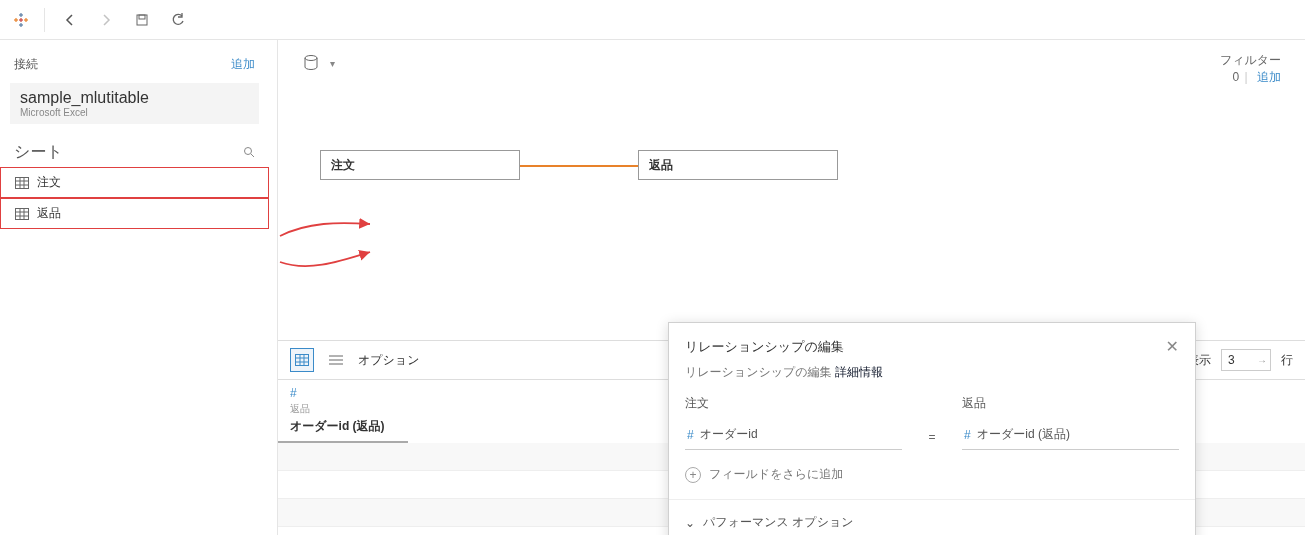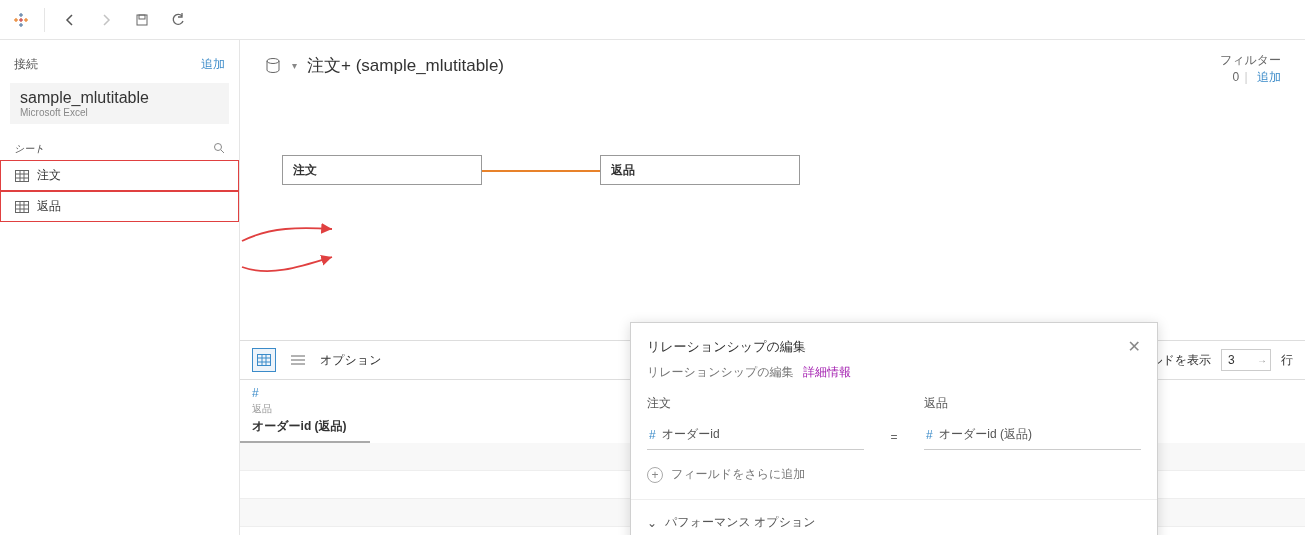--- a/index.html
+++ b/index.html
@@ -2,27 +2,27 @@
 <html><head>
 <meta charset="utf-8">
 <style>
 * { box-sizing: border-box; margin: 0; padding: 0; font-family: Arial, "Hiragino Sans", "Yu Gothic", sans-serif; }
 body { width: 1305px; height: 535px; background: #fff; font-size: 12px; color: #333; position: relative; overflow: hidden; }
 .toolbar { height: 40px; border-bottom: 1px solid #e5e5e5; display: flex; align-items: center; padding: 0 12px; gap: 14px; }
 .logo { width: 18px; height: 18px; display: flex; align-items: center; justify-content: center; }
 .tb-btn { width: 22px; height: 22px; display: flex; align-items: center; justify-content: center; color: #666; cursor: pointer; }
 .tb-sep { width: 1px; height: 24px; background: #e5e5e5; }
 .main { display: flex; height: calc(100% - 40px); }
-.sidebar { width: 240px; border-right: 1px solid #e5e5e5; padding: 10px 0 0 0; }
+.sidebar { width: 278px; border-right: 1px solid #e5e5e5; padding: 10px 8px 0 0; }
 .side-section { padding: 6px 14px; display: flex; justify-content: space-between; align-items: center; font-size: 12px; color: #555; }
 .side-link { color: #3b8bc9; cursor: pointer; font-size: 12px; }
 .conn-item { background: #f4f4f4; margin: 4px 10px; padding: 6px 10px; }
 .conn-name { font-size: 16px; color: #333; }
 .conn-sub { font-size: 10px; color: #888; }
-.sheet-hdr { display: flex; justify-content: space-between; align-items: center; padding: 14px 14px 4px; font-size: 10px; color: #555; font-style: italic; }
+.sheet-hdr { display: flex; justify-content: space-between; align-items: center; padding: 14px 14px 4px; font-size: 16px; color: #555; }
 .search-icon { color: #999; cursor: pointer; }
 .sheet-item { display: flex; align-items: center; gap: 8px; padding: 6px 14px; font-size: 12px; cursor: pointer; }
 .sheet-item.hl { border: 1.5px solid #e04040; }
 .table-icon { width: 14px; height: 12px; display: inline-block; }
 .union-item { display: flex; align-items: center; gap: 8px; padding: 10px 14px; margin-top: 14px; font-size: 12px; cursor: pointer; }
 .content { flex: 1; position: relative; }
 .ds-header { display: flex; align-items: center; gap: 10px; padding: 14px 0 0 24px; }
 .ds-icon { width: 18px; height: 18px; }
 .ds-title { font-size: 17px; color: #333; }
 .filter-box { position: absolute; top: 12px; right: 24px; text-align: right; font-size: 12px; color: #666; }
@@ -48,21 +48,21 @@
 .gt-src { color: #999; font-size: 10px; margin-top: 2px; }
 .gt-name { font-size: 12px; font-weight: bold; margin-top: 2px; }
 .gt-rows { }
 .gt-row { height: 28px; border-bottom: 1px solid #eee; background: #f8f8f8; }
 .gt-row:nth-child(even) { background: #fff; }
 .dialog { position: absolute; left: 390px; top: 282px; width: 528px; background: #fff; border: 1px solid #d0d0d0; box-shadow: 0 2px 12px rgba(0,0,0,0.15); z-index: 10; }
 .dlg-head { display: flex; justify-content: space-between; align-items: center; padding: 14px 16px 4px; }
 .dlg-title { font-size: 13px; color: #333; }
 .dlg-close { color: #888; cursor: pointer; font-size: 16px; }
 .dlg-sub { padding: 4px 16px 14px; font-size: 12px; color: #777; }
-.dlg-sub a { color: #a21caf; margin-left: 6px; cursor: pointer; }
+.dlg-sub a { color: #0f172a; cursor: pointer; }
 .dlg-cols { display: flex; padding: 0 16px; gap: 20px; }
 .dlg-col { flex: 1; }
 .dlg-col-label { font-size: 12px; color: #555; margin-bottom: 8px; }
 .dlg-field { border-bottom: 1px solid #ccc; padding: 6px 2px; display: flex; align-items: center; gap: 6px; font-size: 12px; color: #555; cursor: pointer; }
 .dlg-eq { width: 20px; text-align: center; align-self: flex-end; padding-bottom: 6px; color: #666; }
 .dlg-add { padding: 16px; font-size: 12px; color: #777; display: flex; align-items: center; gap: 8px; cursor: pointer; }
 .dlg-perf { border-top: 1px solid #eee; padding: 14px 16px; font-size: 12px; color: #555; display: flex; align-items: center; gap: 8px; cursor: pointer; }
 .hash-icon { color: #3b8bc9; font-size: 12px; }
 .plus-circle { width: 16px; height: 16px; border: 1px solid #aaa; border-radius: 50%; display: inline-flex; align-items: center; justify-content: center; color: #888; font-size: 12px; }
 </style>
@@ -154,21 +154,20 @@
 
   <div class="content">
     <div class="ds-header">
       <span class="ds-icon">
         <svg width="18" height="18" viewBox="0 0 18 18">
             <ellipse cx="9" cy="4" rx="6" ry="2.5" stroke="#666" fill="none"></ellipse>
             <path d="M3 4 V13 A6 2.5 0 0 0 15 13 V4" stroke="#666" fill="none"></path>
           </svg>
       </span>
       <span style="color:#888;font-size:10px;cursor:pointer">▾</span>
-      <span class="ds-title">注文+ (sample_mlutitable)</span>
     </div>
     <div class="filter-box">
       <div>フィルター</div>
       <div>
         <span>0</span>
         <span class="filter-sep">|</span>
         <span class="filter-add">追加</span>
       </div>
     </div>
 

